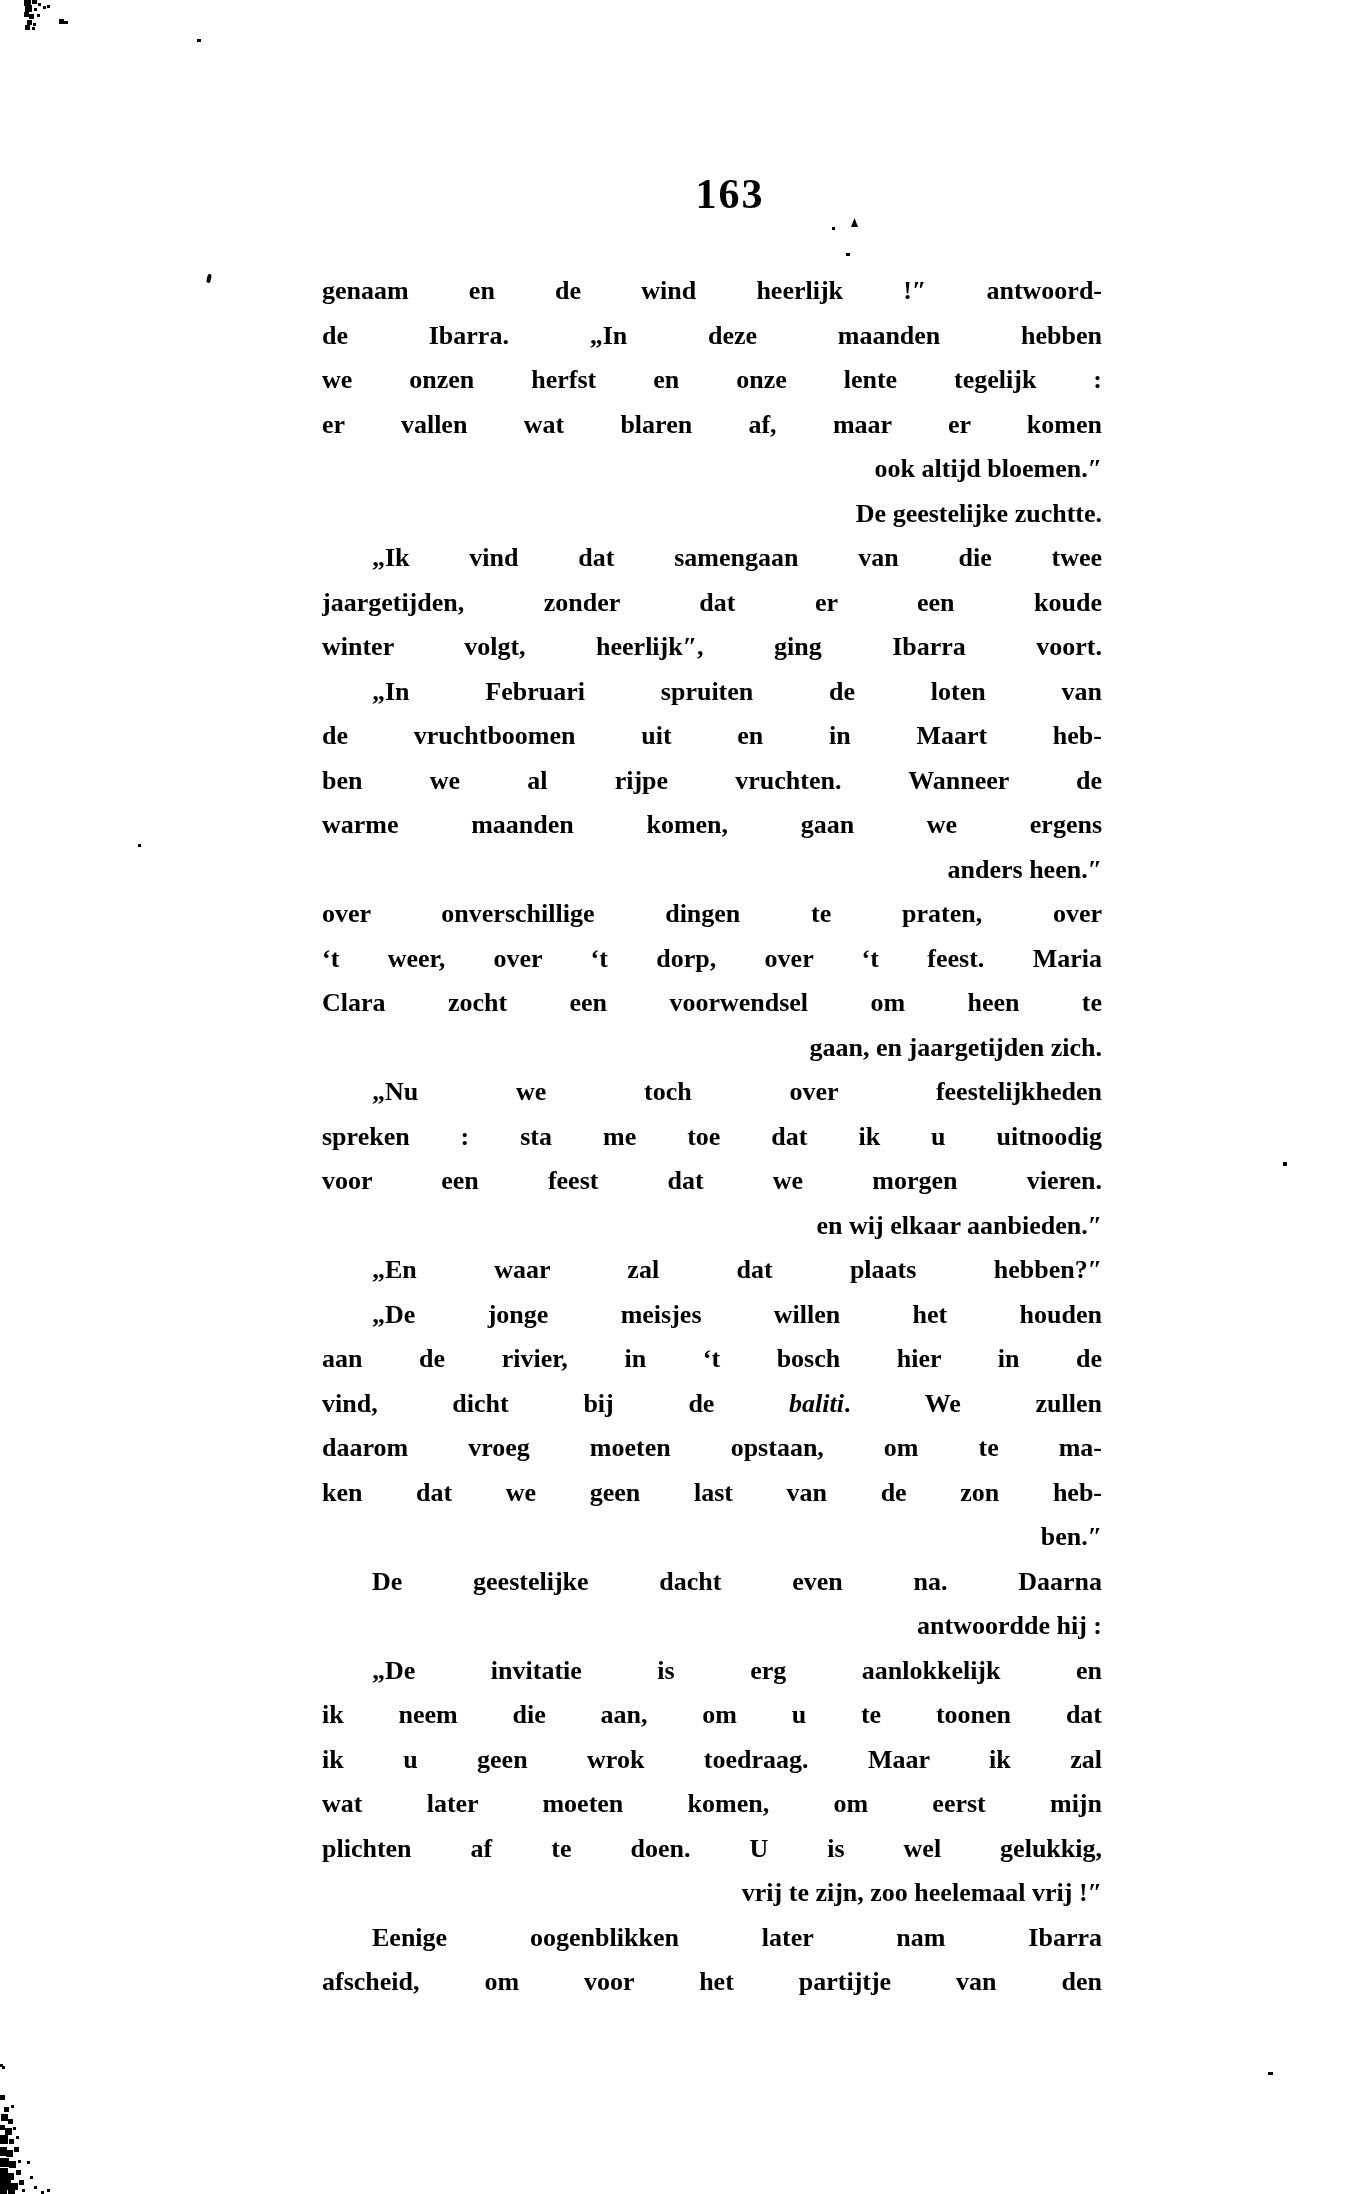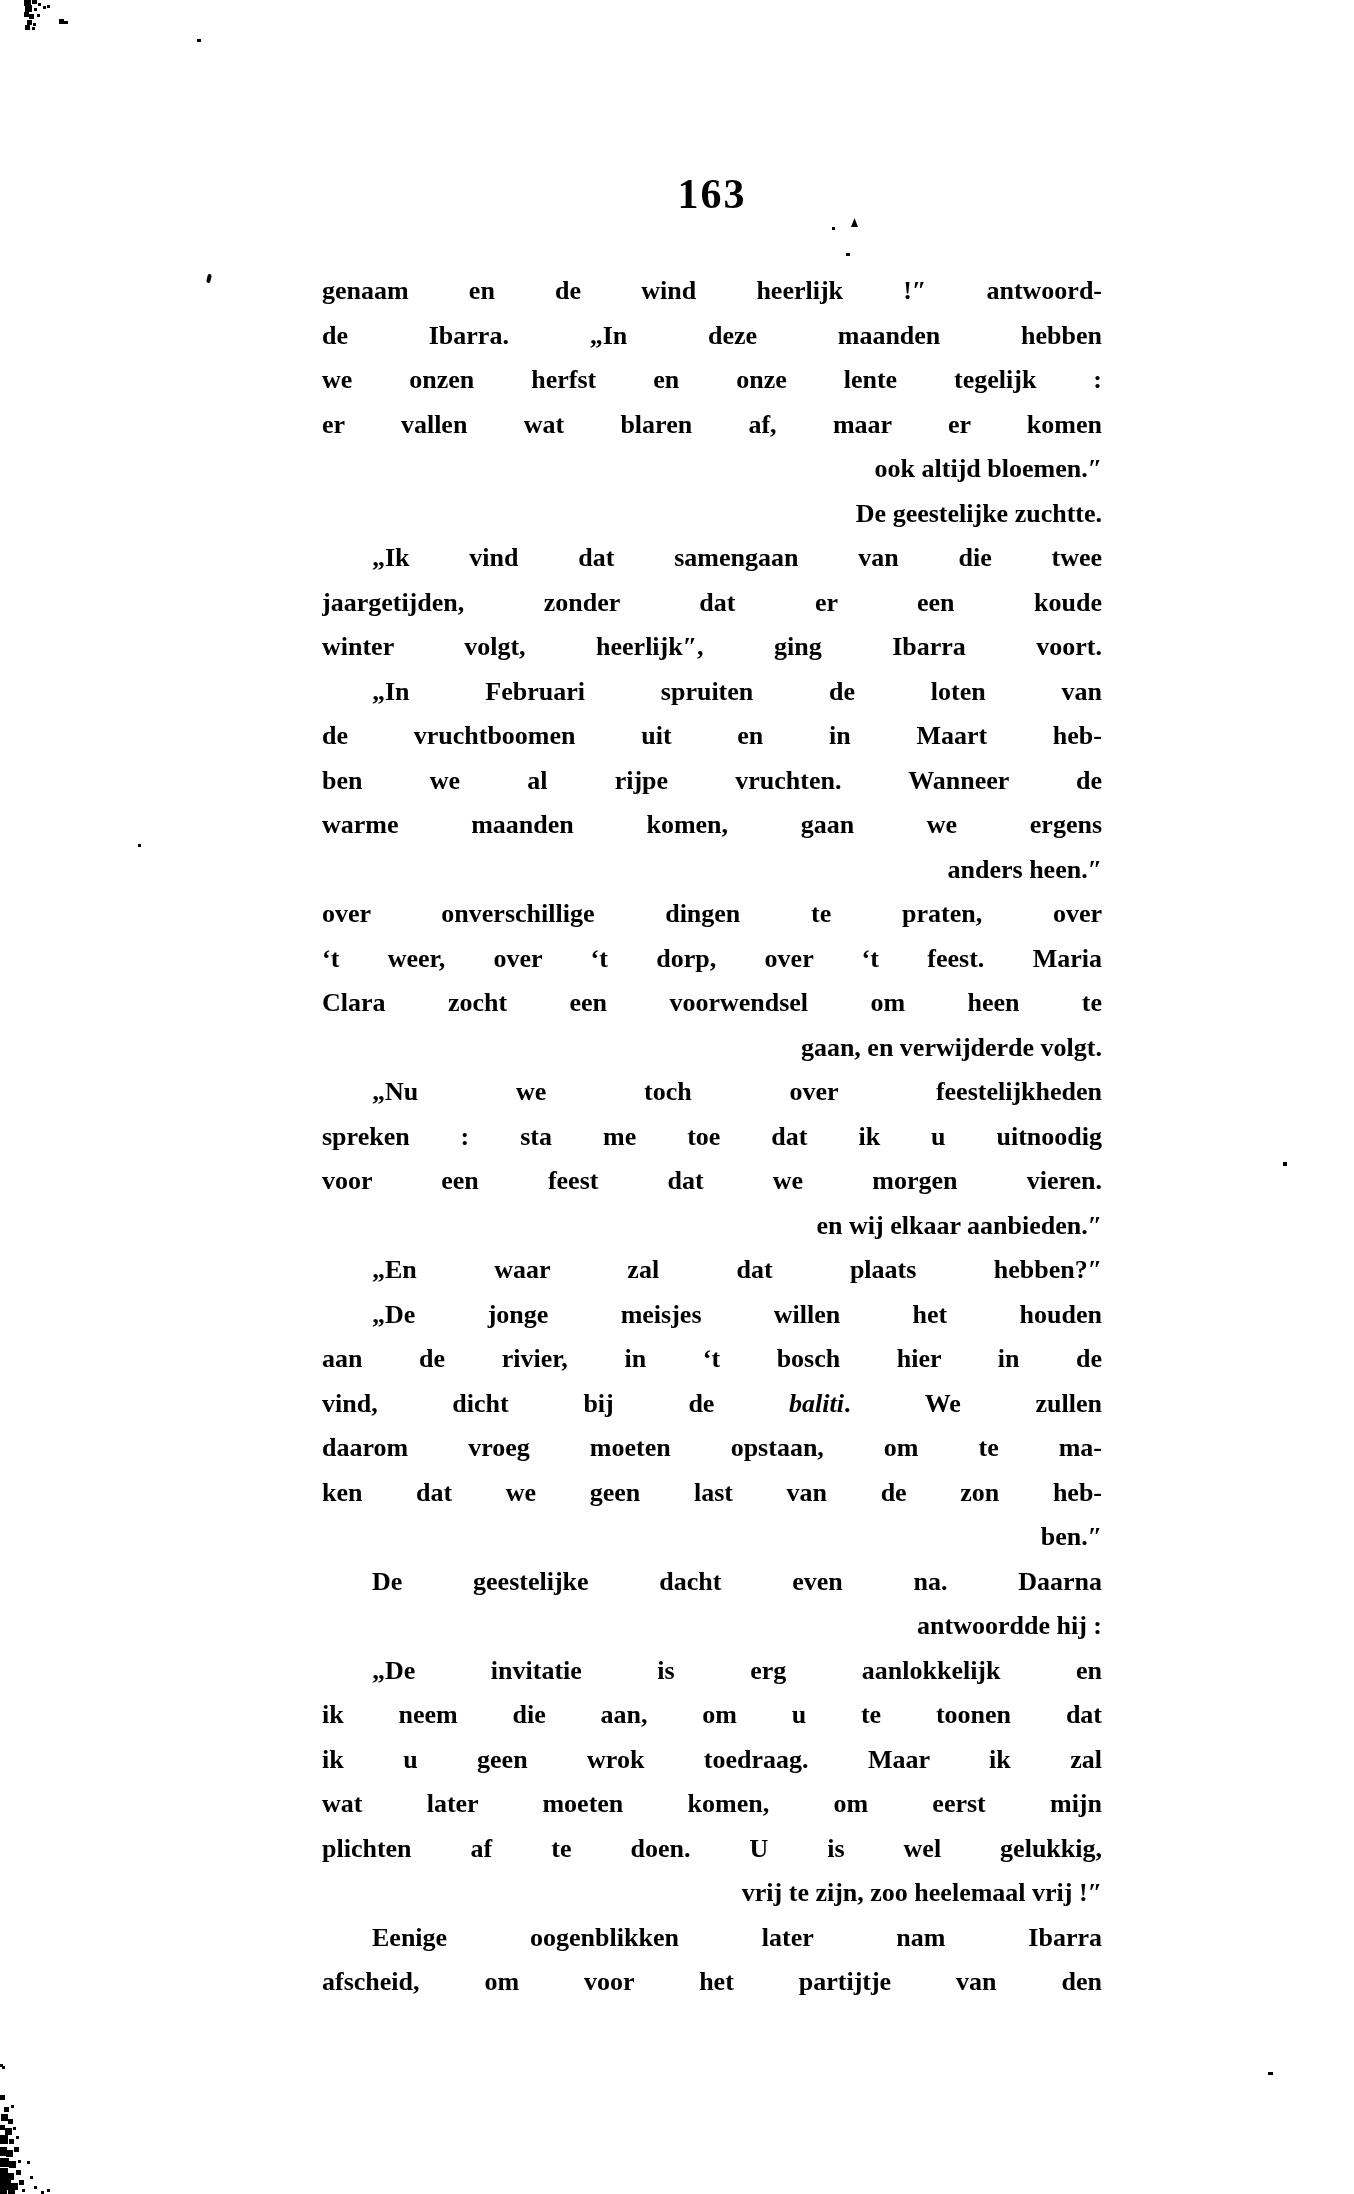--- a/index.html
+++ b/index.html
@@ -10,21 +10,21 @@
     width: 1354px;
     height: 2194px;
     background: #ffffff;
     position: relative;
     overflow: hidden;
     color: #000000;
     font-family: "Liberation Serif", serif;
   }
   .page-number {
     position: absolute;
-    left: 322px;
+    left: 340px;
     top: 172px;
     width: 780px;
     text-align: center;
     font-size: 42px;
     font-weight: bold;
     line-height: 44.5px;
     letter-spacing: 2px;
   }
   .text-block {
     position: absolute;
@@ -107,21 +107,21 @@
     <div class="line justify">jaargetijden, zonder dat er een koude</div>
     <div class="line justify">winter volgt, heerlijk″, ging Ibarra voort.</div>
     <div class="line justify indent">„In Februari spruiten de loten van</div>
     <div class="line justify">de vruchtboomen uit en in Maart heb-</div>
     <div class="line justify">ben we al rijpe vruchten. Wanneer de</div>
     <div class="line justify">warme maanden komen, gaan we ergens</div>
     <div class="line">anders heen.″</div>
     <div class="line justify">over onverschillige dingen te praten, over</div>
     <div class="line justify">‘t weer, over ‘t dorp, over ‘t feest. Maria</div>
     <div class="line justify">Clara zocht een voorwendsel om heen te</div>
-    <div class="line">gaan, en verwijderde volgt.</div>
+    <div class="line">gaan, en jaargetijden zich.</div>
     <div class="line justify indent">„Nu we toch over feestelijkheden</div>
     <div class="line justify">spreken : sta me toe dat ik u uitnoodig</div>
     <div class="line justify">voor een feest dat we morgen vieren.</div>
     <div class="line">en wij elkaar aanbieden.″</div>
     <div class="line justify indent">„En waar zal dat plaats hebben?″</div>
     <div class="line justify indent">„De jonge meisjes willen het houden</div>
     <div class="line justify">aan de rivier, in ‘t bosch hier in de</div>
     <div class="line justify"><span>vind, dicht bij de </span><span class="italic">baliti</span><span>. We zullen</span></div>
     <div class="line justify">daarom vroeg moeten opstaan, om te ma-</div>
     <div class="line justify">ken dat we geen last van de zon heb-</div>

